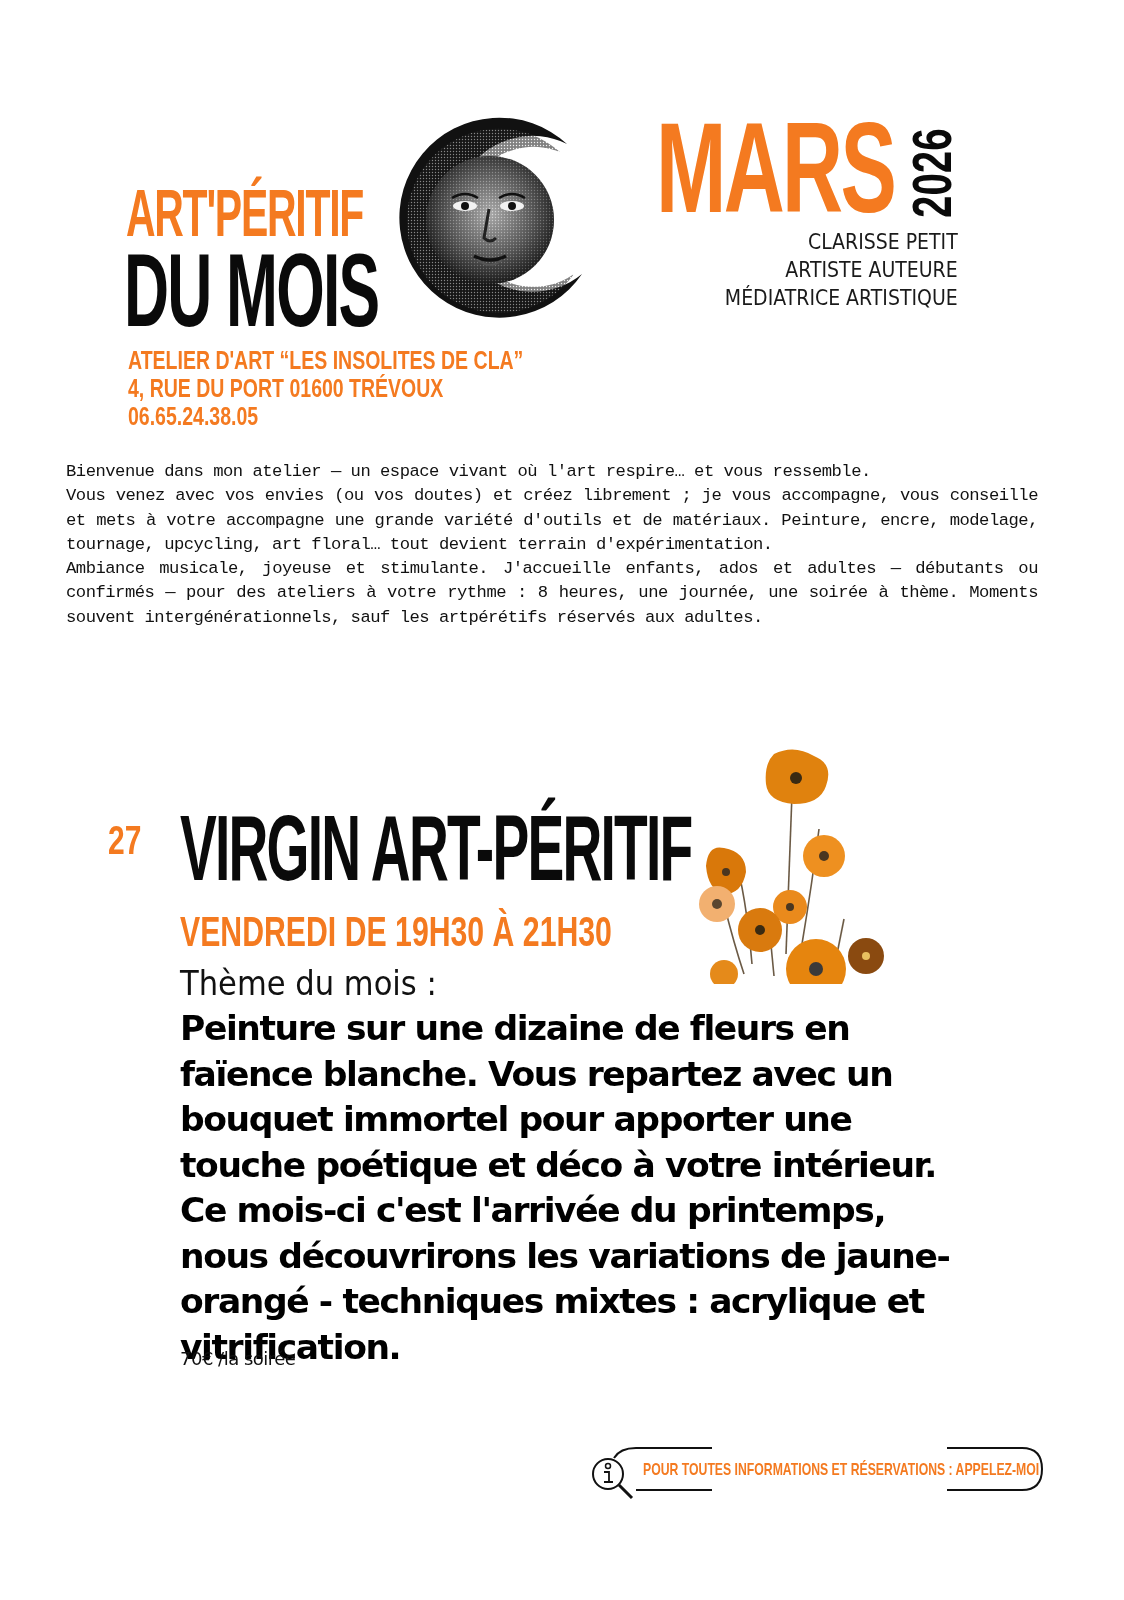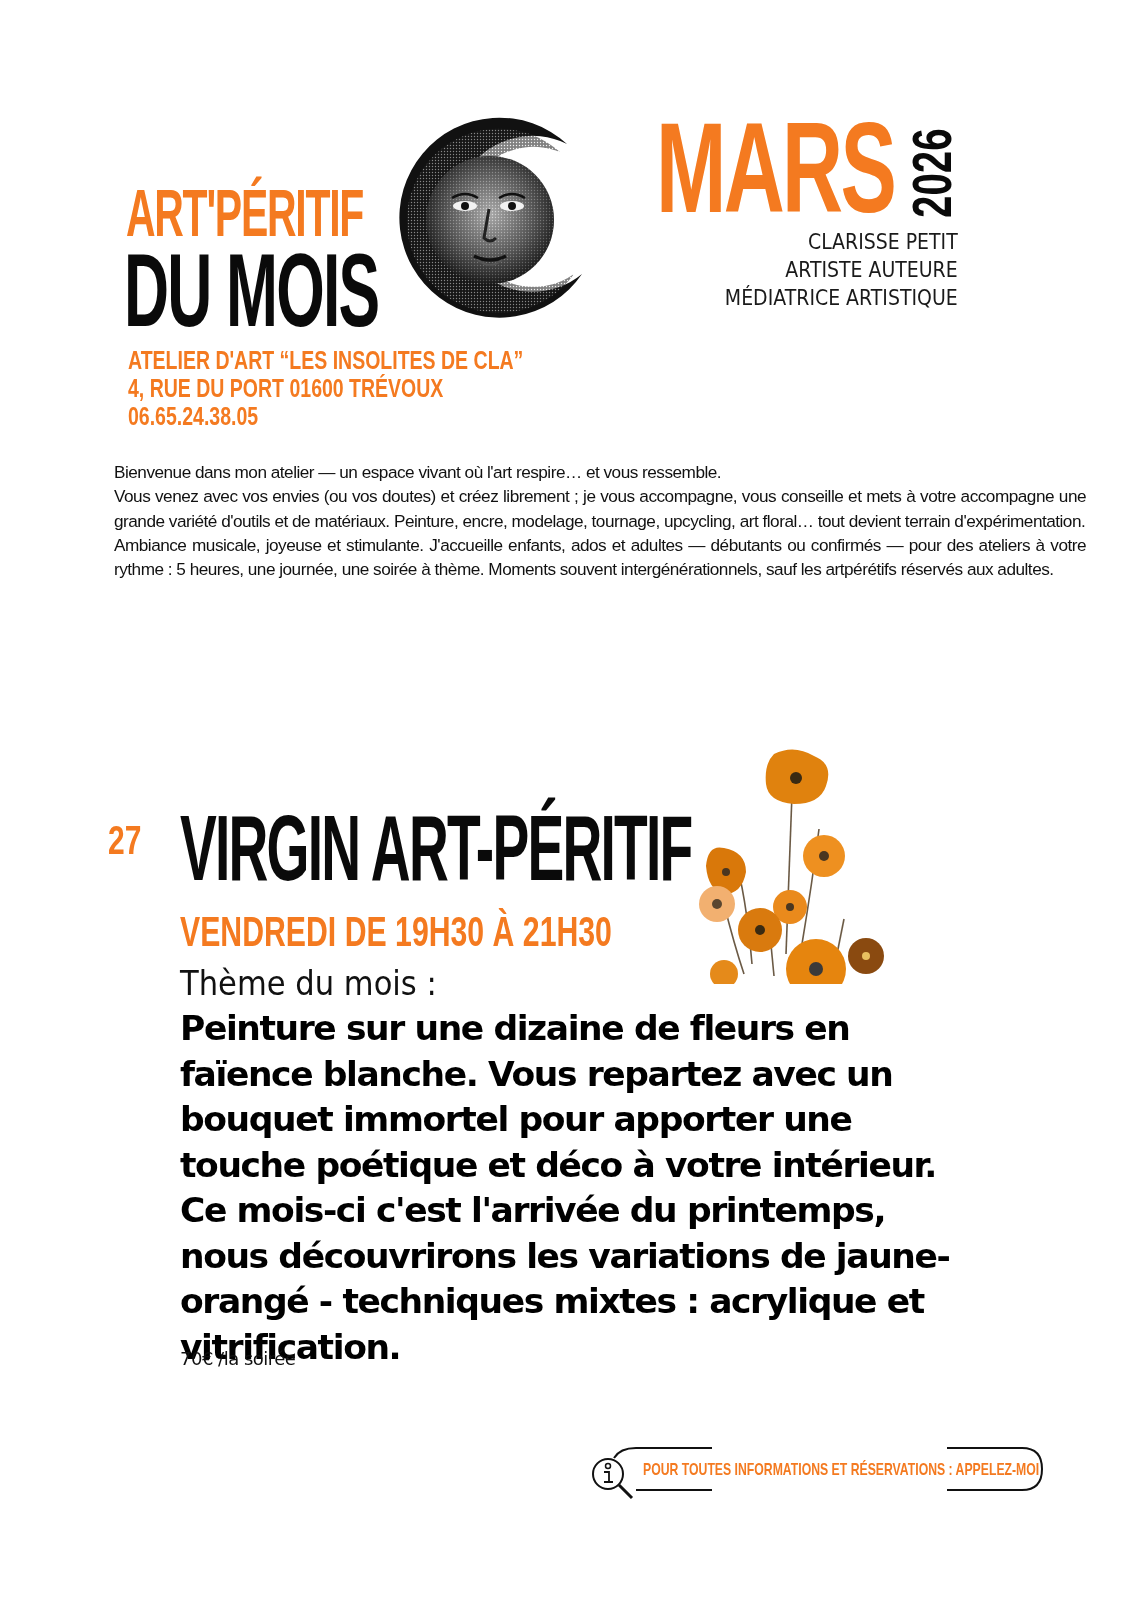--- a/index.html
+++ b/index.html
@@ -16,21 +16,21 @@
 
   
   .moon { position: absolute; left: 392px; top: 114px; width: 200px; height: 220px; }
 
   
   .month { position: absolute; left: 656px; top: 108px; color: #F47A20; font-size: 128px; line-height: 120px; letter-spacing: -4px; transform: scaleX(0.66); transform-origin: left top; white-space: nowrap; }
   .year { position: absolute; left: 904px; top: 218px; color: #0a0a0a; font-size: 56px; line-height: 56px; transform: rotate(-90deg) scaleX(0.72); transform-origin: left top; white-space: nowrap; }
   .artist { position: absolute; right: 166px; top: 228px; text-align: right; font-size: 21px; line-height: 28px; color: #1a1a1a; font-family: "DejaVu Sans", sans-serif; transform: scaleX(0.9); transform-origin: right top; white-space: nowrap; }
 
   
-  .intro { position: absolute; left: 66px; top: 460px; width: 972px; font-size: 17.2px; line-height: 24.3px; color: #111; font-family: Liberation Sans, sans-serif; letter-spacing: -0.5px; margin-left: 48px; }
+  .intro { position: absolute; left: 66px; top: 460px; width: 972px; font-size: 17.2px; line-height: 24.3px; color: #111; font-family: Liberation Mono, monospace; letter-spacing: -0.5px; }
   .intro p { text-align: justify; text-align-last: left; }
 
   
   .event-day { position: absolute; left: 108px; top: 818px; color: #F47A20; font-size: 40px; line-height: 44px; transform: scaleX(0.75); transform-origin: left top; }
   .event-title { position: absolute; left: 180px; top: 800px; color: #0a0a0a; font-size: 92px; line-height: 96px; letter-spacing: -3px; transform: scaleX(0.6); transform-origin: left top; white-space: nowrap; }
   .event-time { position: absolute; left: 180px; top: 908px; color: #F47A20; font-size: 42px; line-height: 48px; transform: scaleX(0.72); transform-origin: left top; white-space: nowrap; }
   .theme-label { position: absolute; left: 180px; top: 962px; font-size: 34px; line-height: 42px; color: #111; font-family: "DejaVu Sans", sans-serif; font-weight: normal; transform: scaleX(0.9); transform-origin: left top; white-space: nowrap; }
   .theme-desc { position: absolute; left: 180px; top: 1006px; width: 800px; font-size: 34.5px; line-height: 45.5px; color: #000000; font-weight: bold; font-family: "DejaVu Sans", sans-serif; letter-spacing: -1.4px; }
   .price { position: absolute; left: 180px; top: 1344px; font-size: 18px; line-height: 30px; color: #111; font-family: "DejaVu Sans", sans-serif; letter-spacing: -0.5px; white-space: nowrap; }
 
@@ -90,21 +90,21 @@
 <div class="cond year">2026</div>
 <div class="artist">
   <div>CLARISSE PETIT</div>
   <div>ARTISTE AUTEURE</div>
   <div>MÉDIATRICE ARTISTIQUE</div>
 </div>
 
 <div class="intro">
   <p>Bienvenue dans mon atelier — un espace vivant où l'art respire… et vous ressemble.</p>
   <p>Vous venez avec vos envies (ou vos doutes) et créez librement ; je vous accompagne, vous conseille et mets à votre accompagne une grande variété d'outils et de matériaux. Peinture, encre, modelage, tournage, upcycling, art floral… tout devient terrain d'expérimentation.</p>
-  <p>Ambiance musicale, joyeuse et stimulante. J'accueille enfants, ados et adultes — débutants ou confirmés — pour des ateliers à votre rythme : 5 heures, une journée, une soirée à thème. Moments souvent intergénérationnels, sauf les artpérétifs réservés aux adultes.</p>
+  <p>Ambiance musicale, joyeuse et stimulante. J'accueille enfants, ados et adultes — débutants ou confirmés — pour des ateliers à votre rythme : 8 heures, une journée, une soirée à thème. Moments souvent intergénérationnels, sauf les artpérétifs réservés aux adultes.</p>
 </div>
 
 <div class="cond event-day">27</div>
 <div class="cond event-title">VIRGIN ART-PÉRITIF</div>
 <div class="cond event-time">VENDREDI DE 19H30 À 21H30</div>
 <div class="theme-label">Thème du mois :</div>
 <div class="theme-desc">Peinture sur une dizaine de fleurs en faïence blanche. Vous repartez avec un bouquet immortel pour apporter une touche poétique et déco à votre intérieur. Ce mois-ci c'est l'arrivée du printemps, nous découvrirons les variations de jaune-orangé - techniques mixtes : acrylique et vitrification.</div>
 <div class="price">70€ /la soirée</div>
 
 <div class="flowers">

